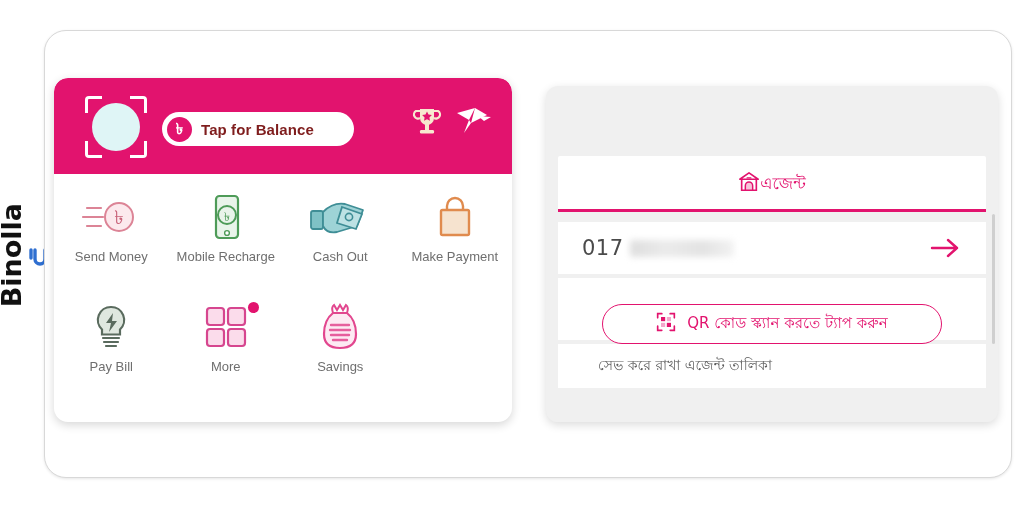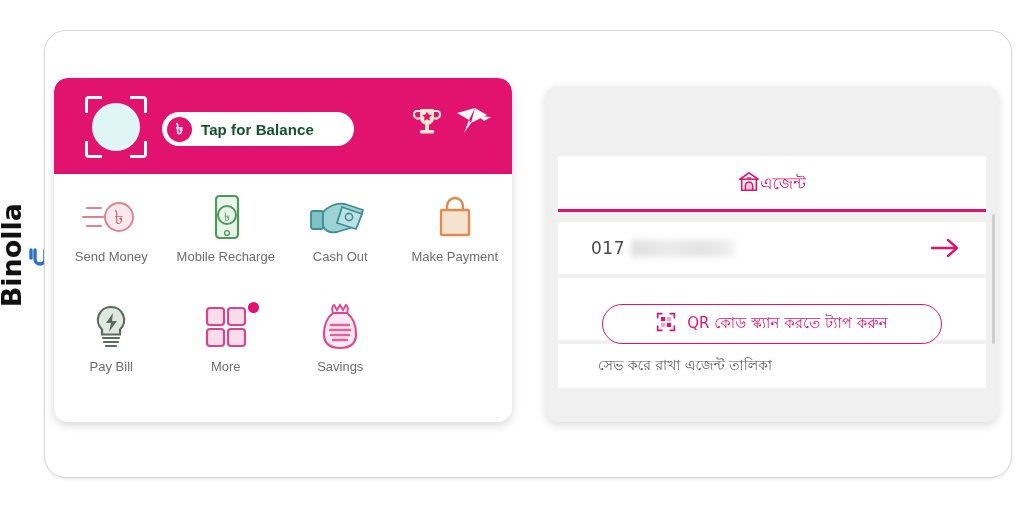--- a/index.html
+++ b/index.html
@@ -60,21 +60,21 @@
     background:#fff;border-radius:20px;display:flex;align-items:center;
     padding-left:5px;box-sizing:border-box;
   }
   .taka-badge{
     width:25px;height:25px;border-radius:50%;background:#e2136e;
     color:#fff;display:flex;align-items:center;justify-content:center;
     font-size:15px;font-weight:700;flex:0 0 auto;
     font-family:"DejaVu Sans",sans-serif;line-height:1;
   }
   .balance-label{
-    color:#14532d;font-size:15px;font-weight:700;margin-left:9px;letter-spacing:.1px;
+    color:#7f1d1d;font-size:15px;font-weight:700;margin-left:9px;letter-spacing:.1px;
   }
   .trophy{position:absolute;left:358px;top:28px;}
   .bird-hdr{position:absolute;left:400px;top:28px;}
 
   
   .grid{
     position:absolute;left:0;top:96px;width:458px;
     display:grid;grid-template-columns:repeat(4,1fr);
     row-gap:6px;padding-top:12px;box-sizing:border-box;
   }
@@ -122,21 +122,21 @@
   .tab.inactive .tab-label{color:#3a3a3a;}
   .tab-underline{
     position:absolute;left:0;bottom:0;width:100%;height:3px;background:#e2136e;
   }
 
   .number-row{
     position:absolute;left:12px;top:80px;width:428px;height:52px;background:#fff;
     display:flex;align-items:center;
   }
   .number-text{
-    font-size:17px;color:#4a4a4a;margin-left:33px;letter-spacing:.5px;
+    font-size:21px;color:#4a4a4a;margin-left:24px;letter-spacing:.5px;
     font-family:"DejaVu Sans",sans-serif;
   }
   .blur-mask{
     margin-left:6px;width:104px;height:17px;border-radius:3px;
     background:linear-gradient(90deg,#dedede,#ebebeb 35%,#e3e3e3 70%,#f2f2f2);
     filter:blur(3px);
   }
   .arrow-next{position:absolute;right:26px;top:14px;cursor:pointer;}
 
   .qr-row{

